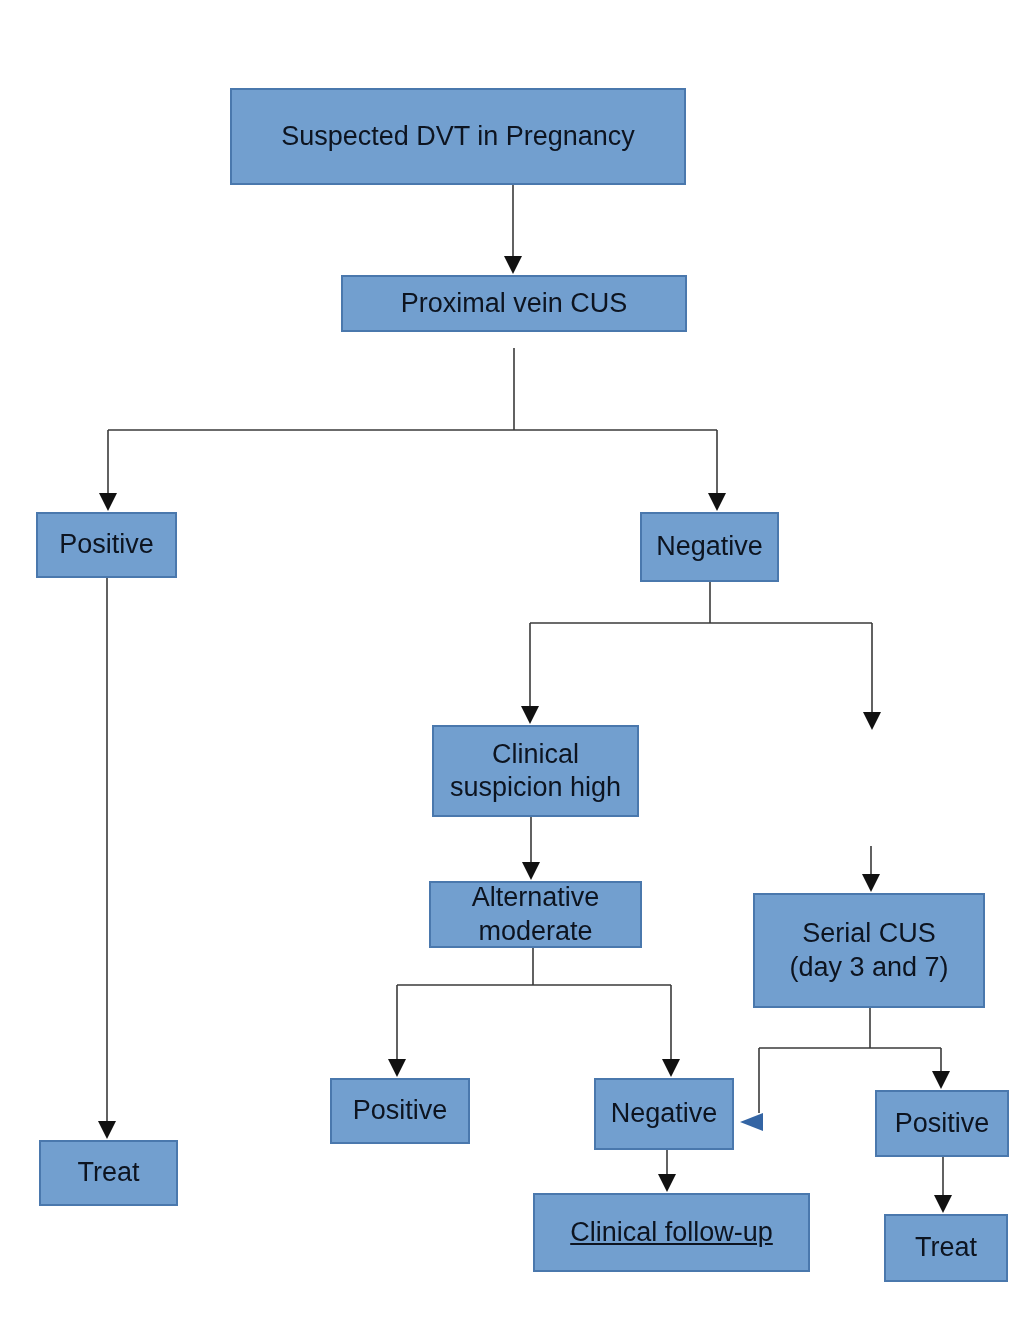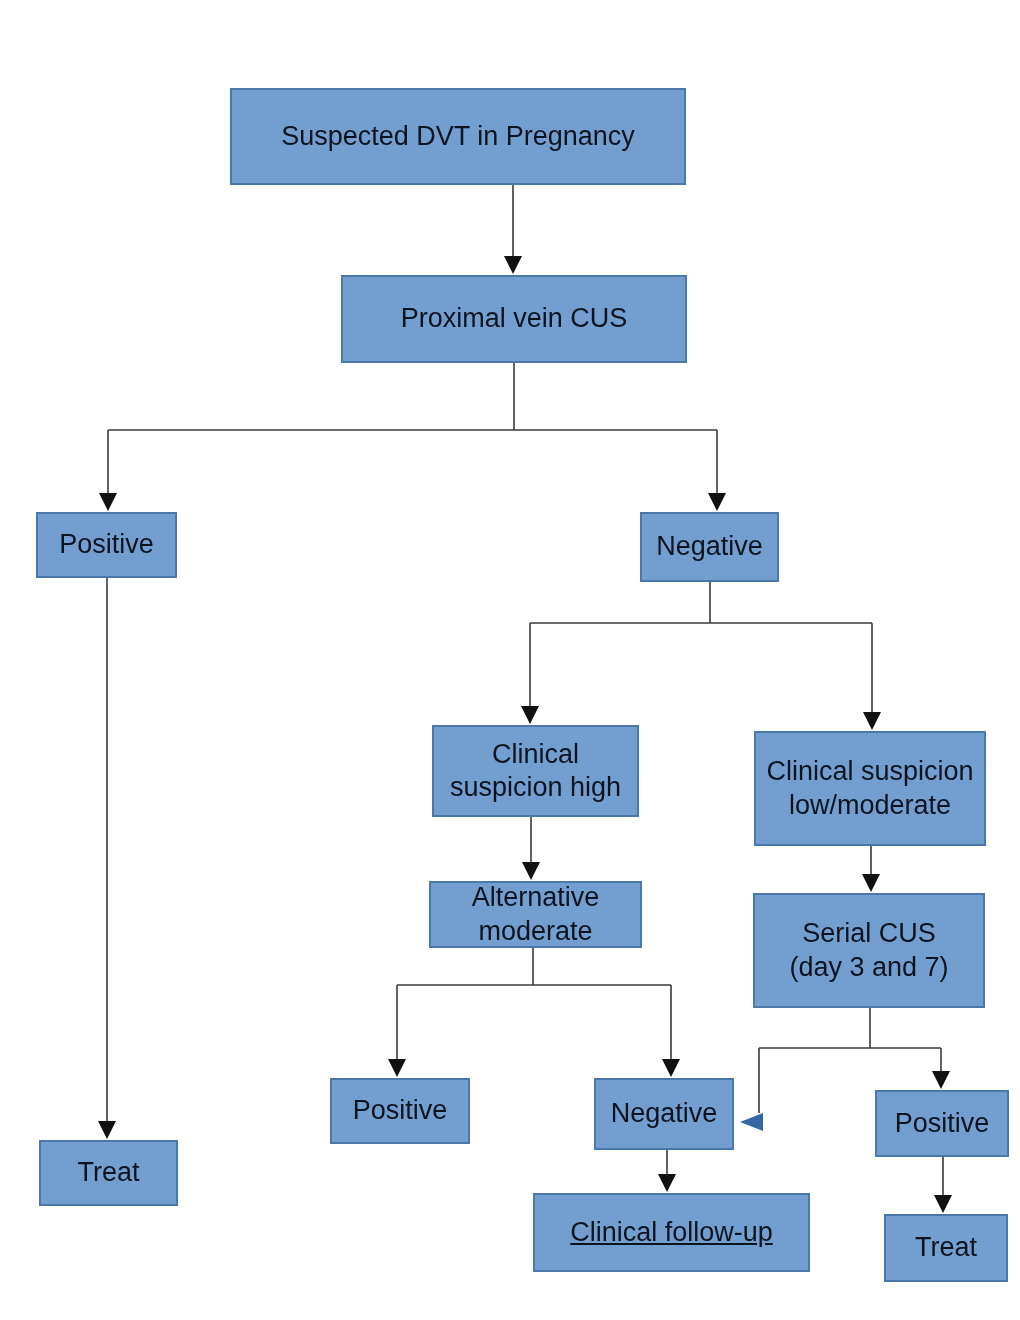--- a/index.html
+++ b/index.html
@@ -30,21 +30,21 @@
     box-sizing:border-box;
     background:var(--node-fill);
     border:2px solid var(--node-border);
     color:var(--text);
     font-size:27px;
     line-height:1.24;
   }
   .node .label{display:block;padding:0 4px;}
   
   .n-suspected   {left:230px; top:88px;   width:456px; height:97px;}
-  .n-proximal    {left:341px; top:275px;  width:346px; height:88px;}
+  .n-proximal    {left:341px; top:275px;  width:346px; height:57px;}
   .n-pos-top     {left:36px;  top:512px;  width:141px; height:66px;}
   .n-neg-top     {left:640px; top:512px;  width:139px; height:70px;}
   .n-high        {left:432px; top:725px;  width:207px; height:92px;}
   .n-lowmod      {left:754px; top:731px;  width:232px; height:115px;}
   .n-altimg      {left:429px; top:881px;  width:213px; height:67px;}
   .n-serial      {left:753px; top:893px;  width:232px; height:115px;}
   .n-serial .label{max-width:175px;}
   .n-pos-alt     {left:330px; top:1078px; width:140px; height:66px;}
   .n-neg-alt     {left:594px; top:1078px; width:140px; height:72px;}
   .n-follow      {left:533px; top:1193px; width:277px; height:79px;text-decoration:underline;}
@@ -144,23 +144,20 @@
   </div>
 
   <div class="node n-neg-top">
     <span class="label">Negative</span>
   </div>
 
   <div class="node n-high">
     <span class="label">Clinical suspicion high</span>
   </div>
 
-  <div class="node n-lowmod">
-    <span class="label">Clinical suspicion low/moderate</span>
-  </div>
 
   <div class="node n-altimg">
     <span class="label">Alternative moderate</span>
   </div>
 
   <div class="node n-serial">
     <span class="label">Serial CUS (day 3 and 7)</span>
   </div>
 
   <div class="node n-pos-alt">

